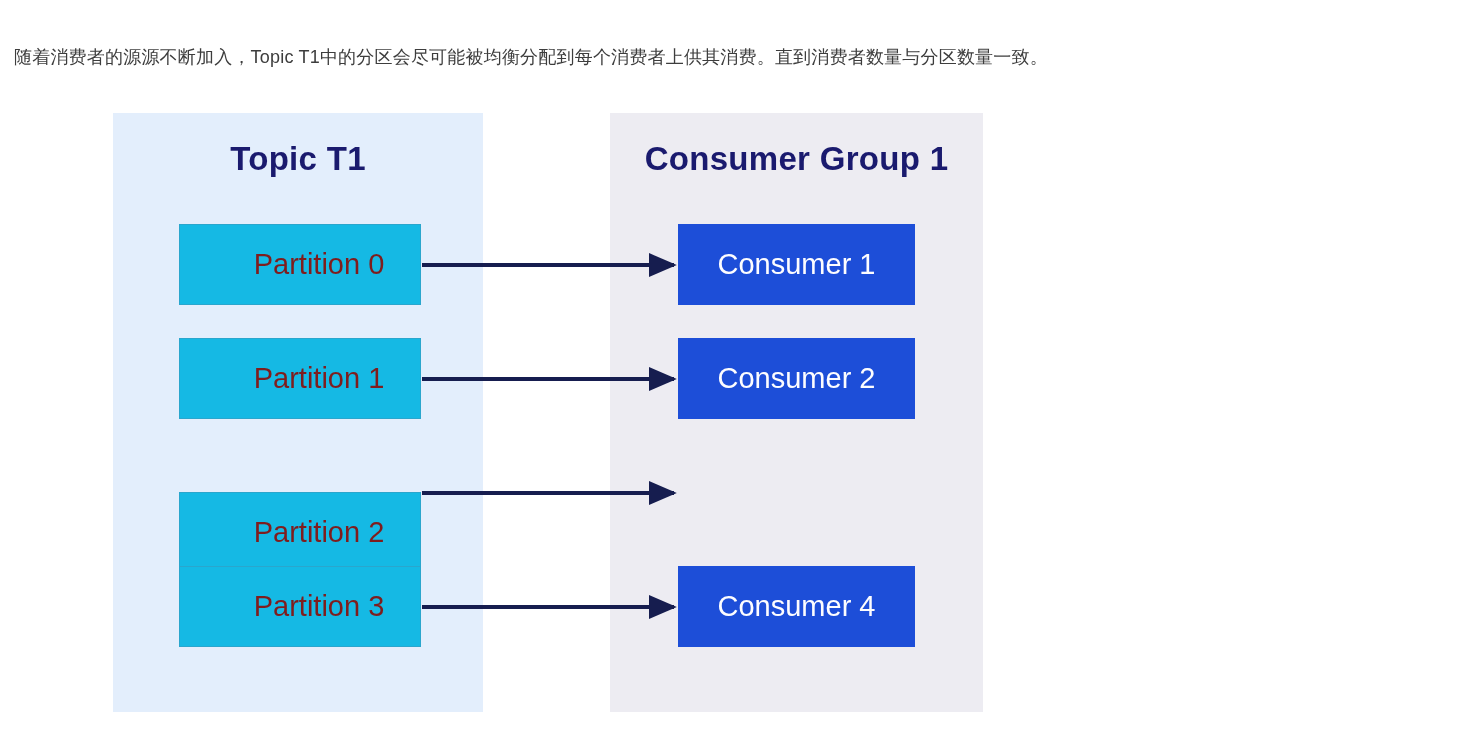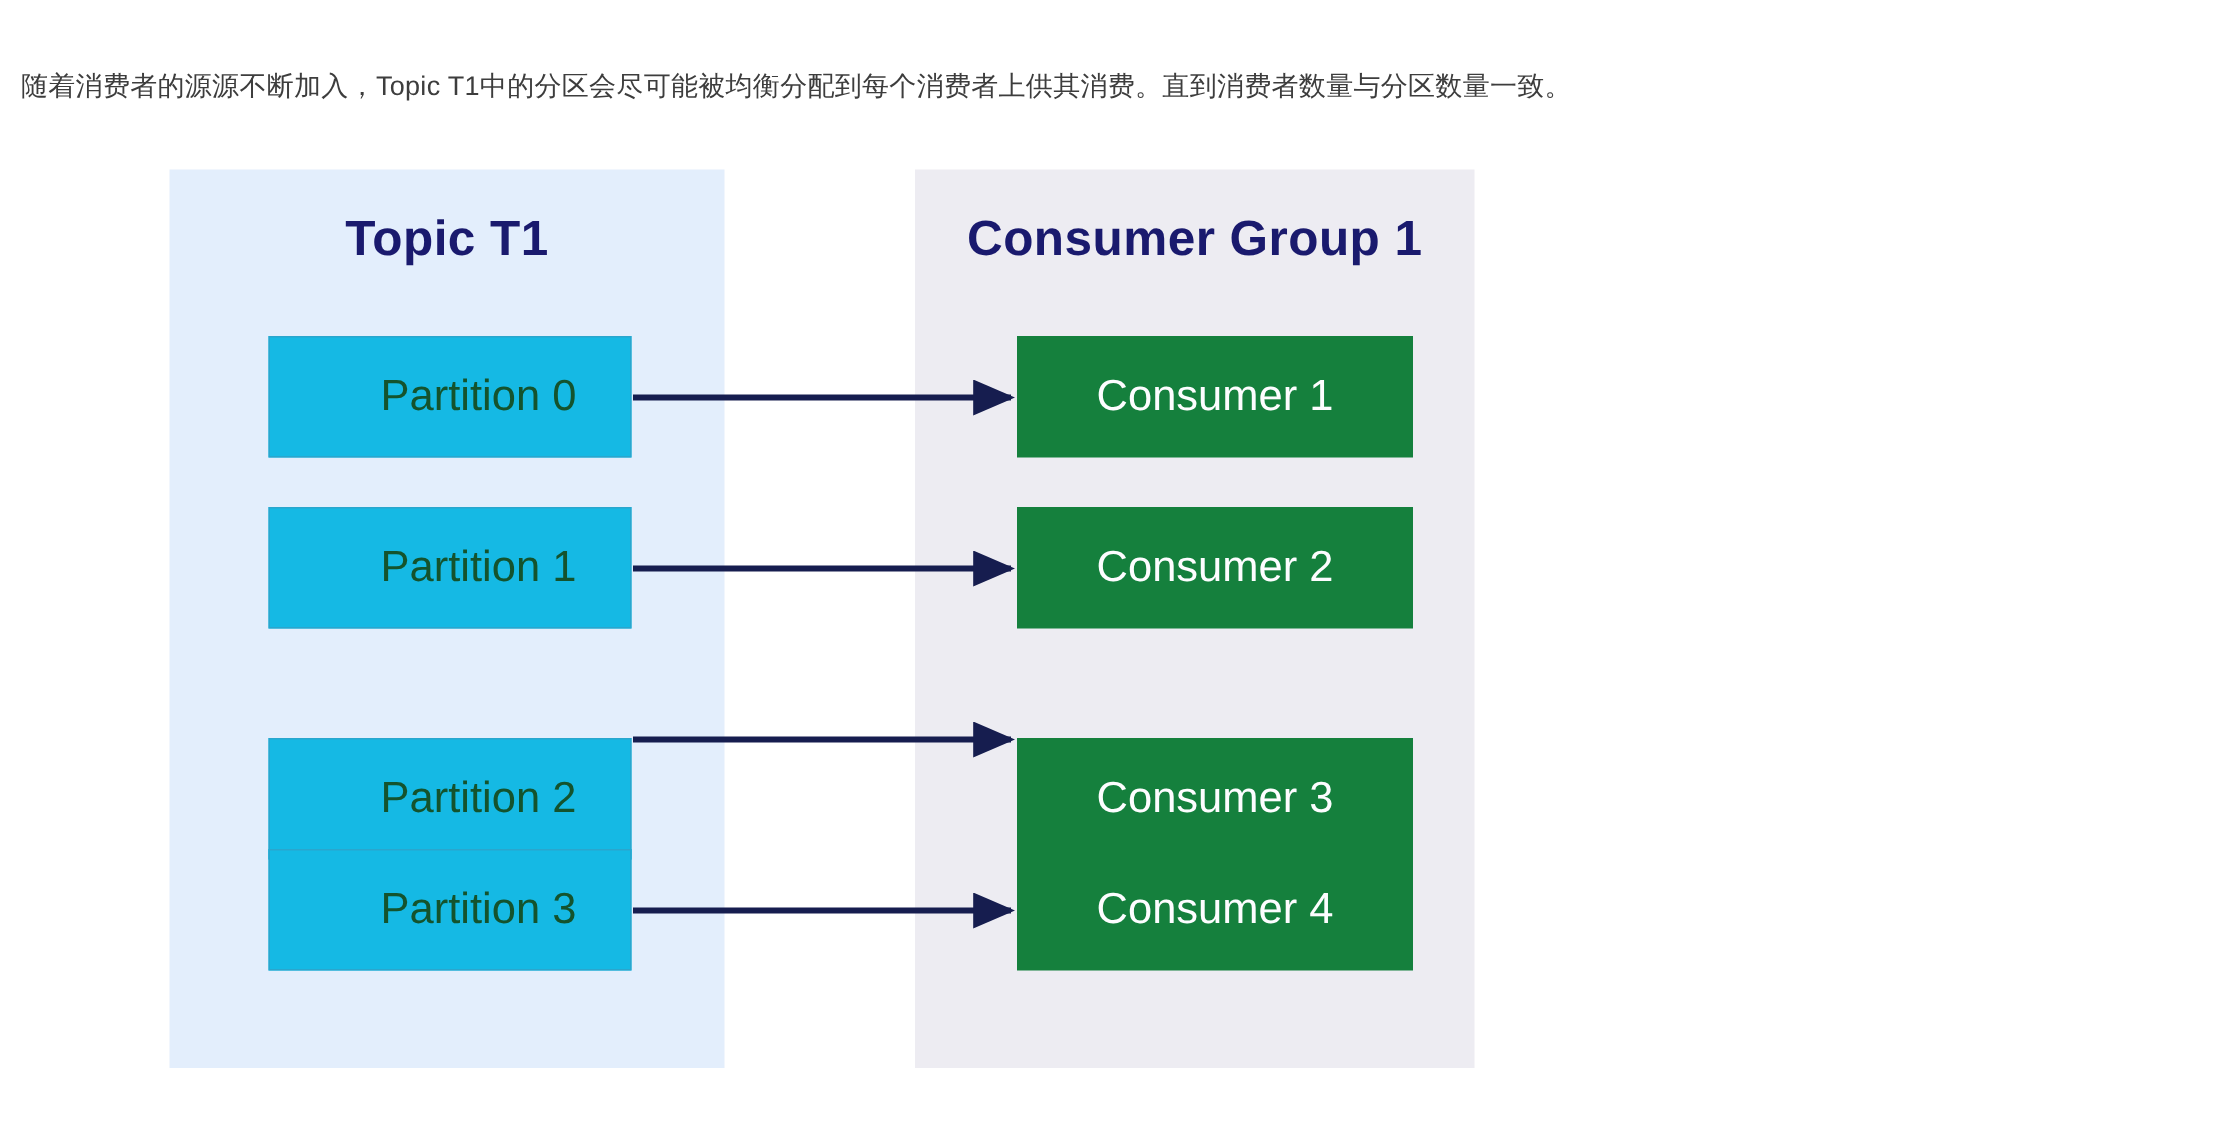--- a/index.html
+++ b/index.html
@@ -53,27 +53,27 @@
     display: flex;
     align-items: center;
     justify-content: center;
     font-size: 29px;
   }
   .partition-box {
     left: 66px;
     width: 242px;
     background: #15b9e4;
     border: 1px solid #2aa6cd;
-    color: #14532d;
+    color: #7f1d1d;
     padding-left: 38px;
   }
   .consumer-box {
     left: 68px;
-    width: 264px;
-    background: #15803d;
+    width: 237px;
+    background: #1d4ed8;
     color: #fdfdff;
   }
   .row-0 { top: 111px; }
   .row-1 { top: 225px; }
   .row-2 { top: 339px; margin-top: 40px; }
   .row-3 { top: 453px; }
   .arrows {
     position: absolute;
     left: 0; top: 0;
     pointer-events: none;
@@ -91,21 +91,20 @@
     <div class="box partition-box row-0">Partition 0</div>
     <div class="box partition-box row-1">Partition 1</div>
     <div class="box partition-box row-2">Partition 2</div>
     <div class="box partition-box row-3">Partition 3</div>
   </div>
 
   <div class="panel panel-consumer">
     <div class="panel-title">Consumer Group 1</div>
     <div class="box consumer-box row-0">Consumer 1</div>
     <div class="box consumer-box row-1">Consumer 2</div>
-    <div class="box consumer-box row-2">Consumer 3</div>
     <div class="box consumer-box row-3">Consumer 4</div>
   </div>
 
   <svg class="arrows" width="1476" height="750">
     <defs>
       <marker id="arrowhead" markerWidth="7" markerHeight="6" refX="6.3" refY="3" orient="auto">
         <path d="M0,0 L7,3 L0,6 Z" fill="#161d4f"></path>
       </marker>
     </defs>
     <line x1="422" y1="265" x2="674" y2="265" stroke="#161d4f" stroke-width="4" marker-end="url(#arrowhead)"></line>

